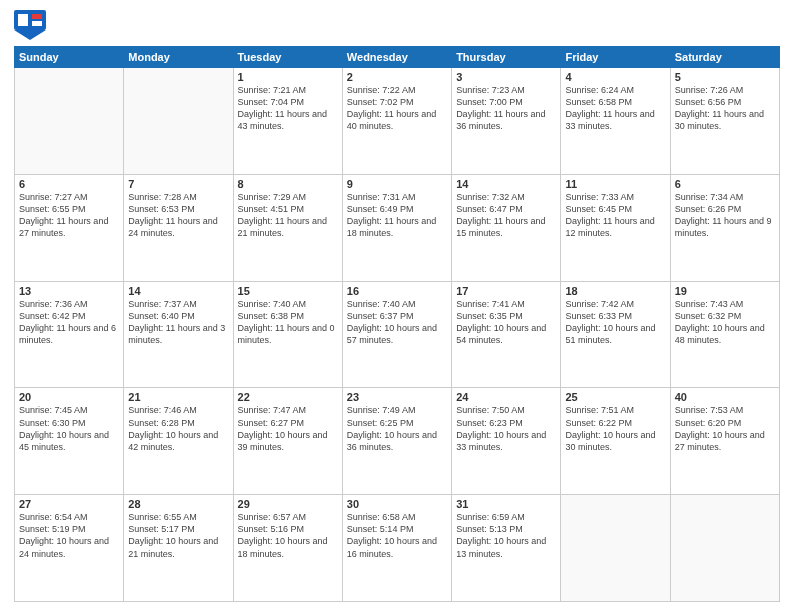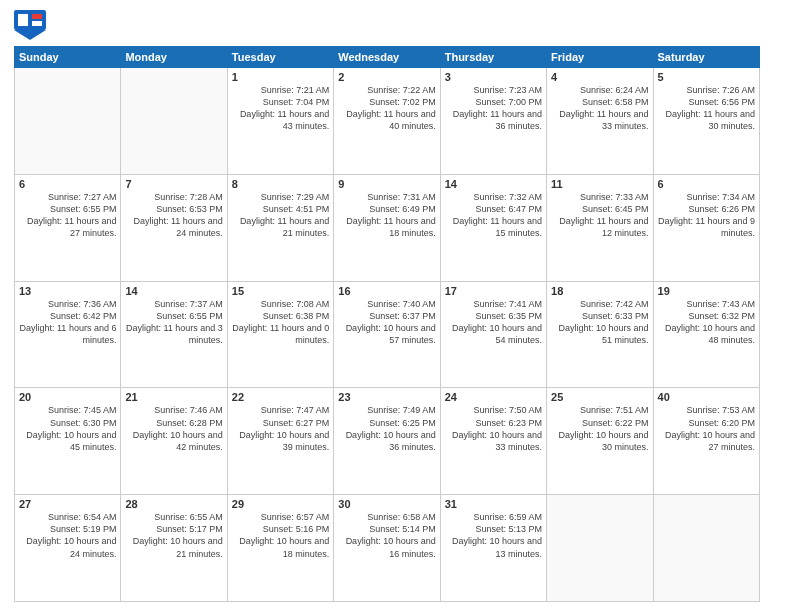--- a/index.html
+++ b/index.html
@@ -7,21 +7,21 @@
       font-family: Arial, sans-serif;
       background: #fff;
       width: 792px;
       height: 612px;
       overflow: hidden;
     }
     .page {
       width: 792px;
       height: 612px;
       background: #fff;
-      padding: 10px 32px 10px 14px;
+      padding: 10px 12px 10px 14px;
       display: flex;
       flex-direction: column;
     }
     .header {
       display: flex;
       justify-content: space-between;
       align-items: flex-start;
       margin-bottom: 6px;
     }
     .title-block {
@@ -68,21 +68,20 @@
       font-size: 11px;
       font-weight: bold;
       color: #333;
       display: block;
       margin-bottom: 1px;
     }
     .day-info {
       font-size: 9px;
       color: #444;
       line-height: 1.35;
-      text-align: right;
     }
     .logo-wrapper {
       display: flex;
       align-items: center;
       gap: 4px;
     }
     .logo-name {
       display: flex;
       flex-direction: column;
       line-height: 1;
@@ -217,26 +216,26 @@
         <tr>
           <td>
             <span class="day-num">13</span>
             <div class="day-info">Sunrise: 7:36 AM
 Sunset: 6:42 PM
 Daylight: 11 hours and 6 minutes.</div>
           </td>
           <td>
             <span class="day-num">14</span>
             <div class="day-info">Sunrise: 7:37 AM
-Sunset: 6:55 PM
+Sunset: 6:40 PM
 Daylight: 11 hours and 3 minutes.</div>
           </td>
           <td>
             <span class="day-num">15</span>
-            <div class="day-info">Sunrise: 7:08 AM
+            <div class="day-info">Sunrise: 7:40 AM
 Sunset: 6:38 PM
 Daylight: 11 hours and 0 minutes.</div>
           </td>
           <td>
             <span class="day-num">16</span>
             <div class="day-info">Sunrise: 7:40 AM
 Sunset: 6:37 PM
 Daylight: 10 hours and 57 minutes.</div>
           </td>
           <td>

